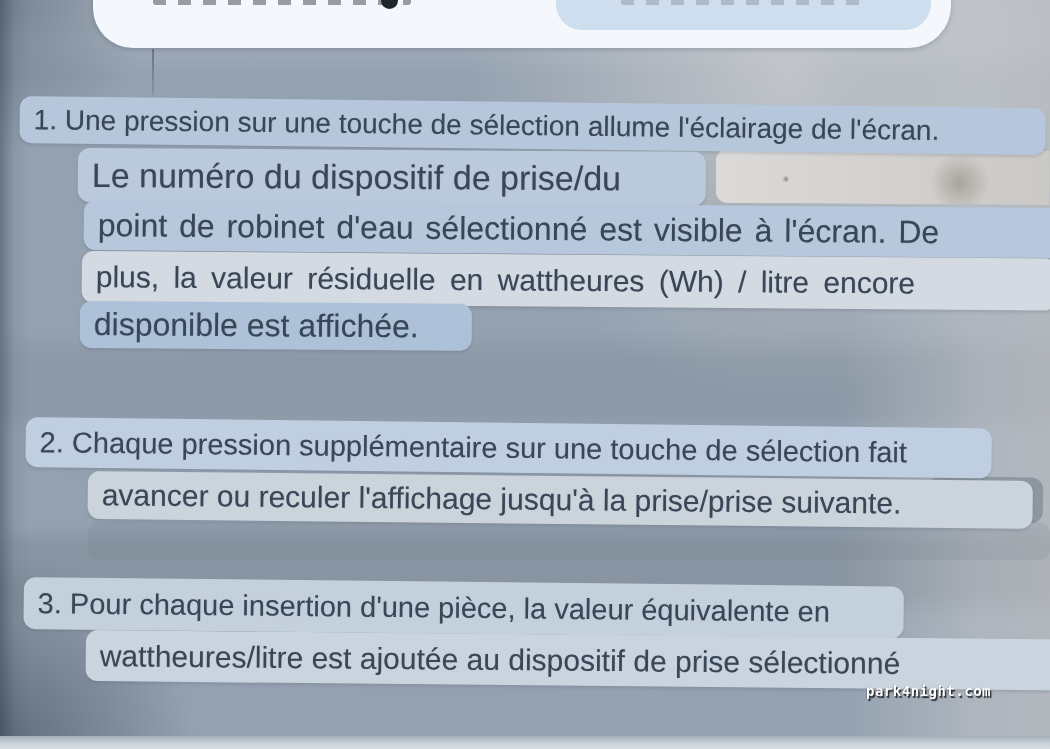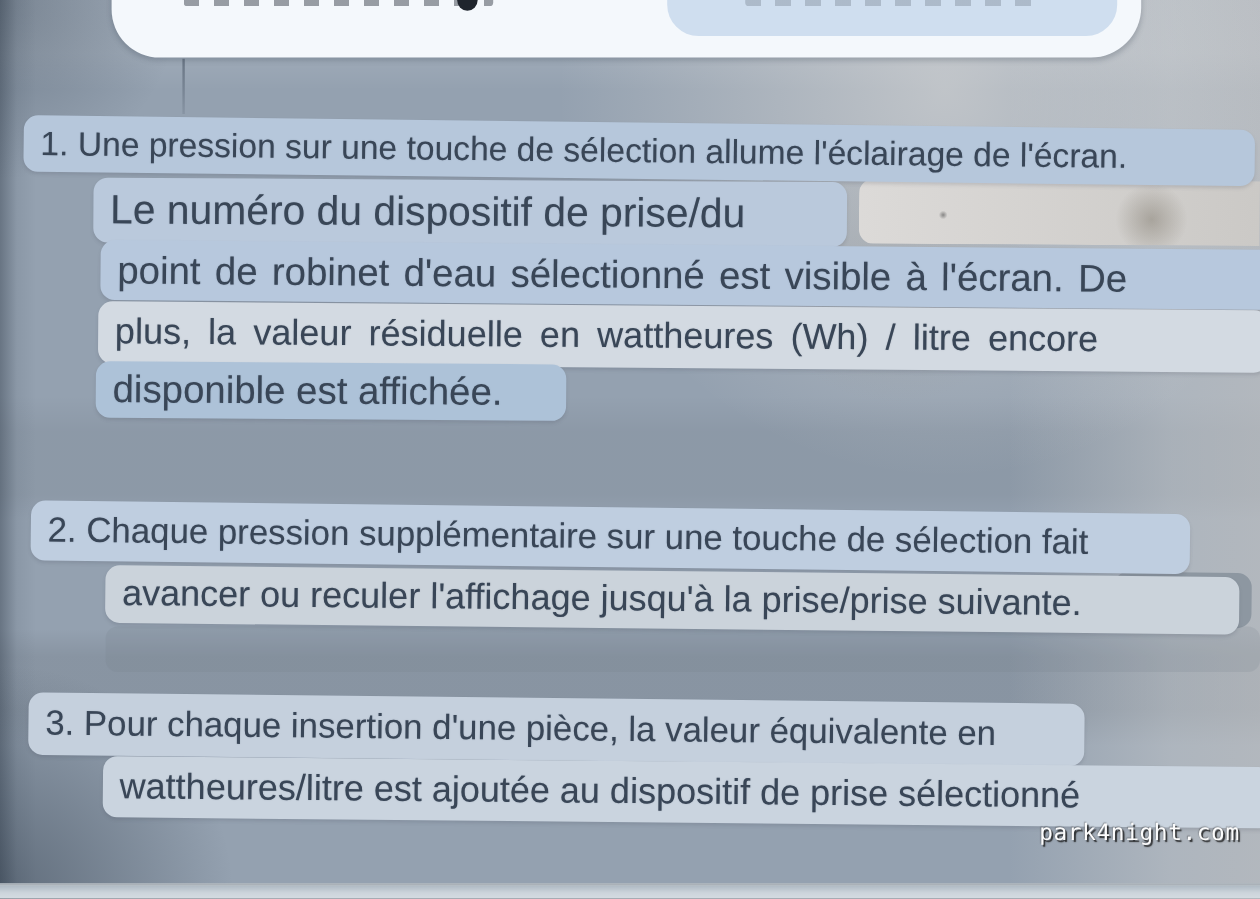--- a/index.html
+++ b/index.html
@@ -71,21 +71,21 @@
   .i1l3{left:84px; top:200px;width:980px; height:50px;font-size:32px;background:#b7c8dd;transform:rotate(.48deg);word-spacing:3px;}
   .i1l4{left:82px; top:251px;width:975px; height:52px;font-size:30px;background:#d3dae2;transform:rotate(.45deg);word-spacing:6px;}
   .i1l5{left:80px; top:301px;width:392px; height:47px;font-size:32px;background:#adc2d8;transform:rotate(.4deg);}
   .i2l1{left:26px; top:417px;width:966px; height:50px;font-size:29px;background:#bfcee0;transform:rotate(.68deg);}
   .i2l2{left:88px; top:471px;width:945px; height:48px;font-size:30px;background:#cbd3db;transform:rotate(.6deg);}
   .i3l1{left:24px; top:577px;width:880px; height:52px;font-size:29px;background:#c5d0dd;transform:rotate(.62deg);}
   .i3l2{left:86px; top:630px;width:975px; height:51px;font-size:30px;background:#cad4df;transform:rotate(.55deg);}
   
   .watermark{
     position:absolute;left:866px;top:683px;
-    font-family:"DejaVu Sans Mono",monospace;font-weight:normal;font-size:19px;
+    font-family:"DejaVu Sans Mono",monospace;font-weight:bold;font-size:14px;
     letter-spacing:.5px;color:#fcfcfc;
     text-shadow:1.5px 1.5px 1px rgba(20,20,20,.85), -0.5px -0.5px 1px rgba(20,20,20,.35);
   }
 </style>
 </head>
 <body>
 
 <div class="photo">
 
   <div class="top-panel">

